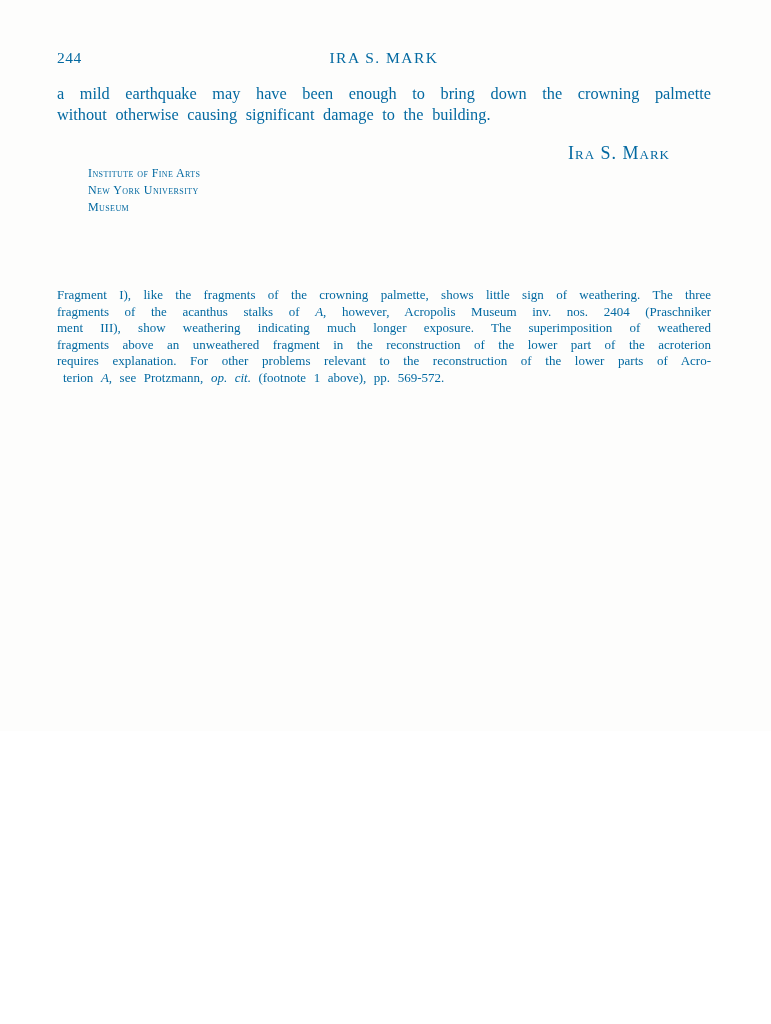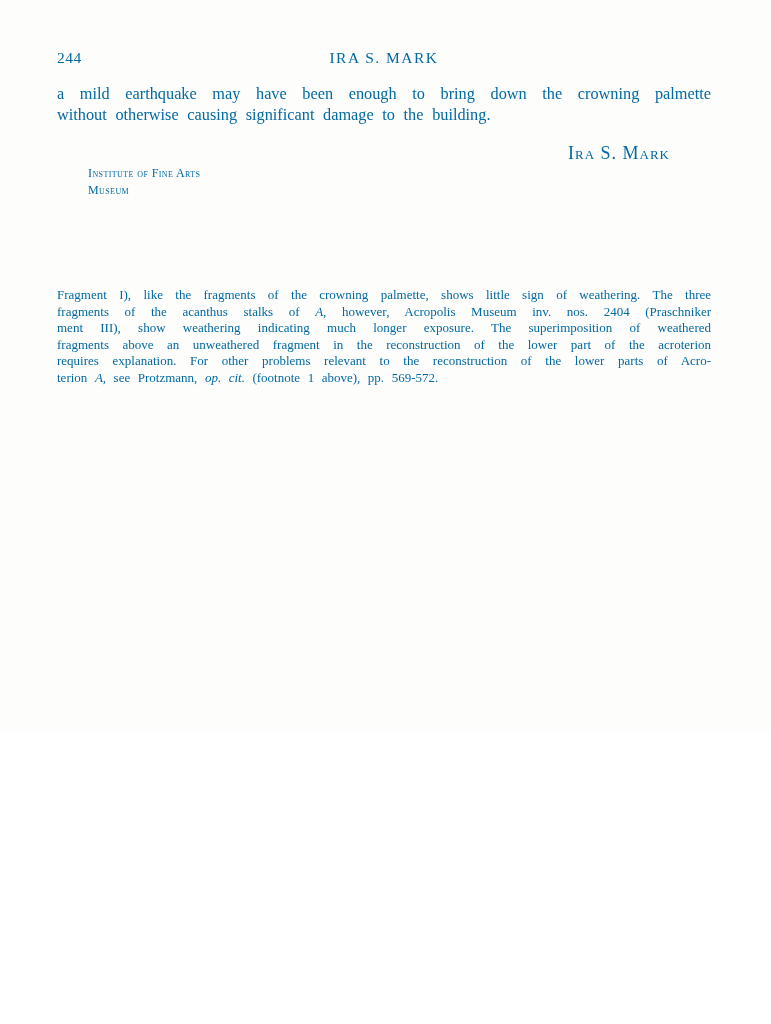--- a/index.html
+++ b/index.html
@@ -68,21 +68,21 @@
   }
   
   .footnote {
     position: absolute;
     left: 57px;
     top: 287px;
     width: 654px;
     font-size: 13px;
     line-height: 16.6px;
   }
-  .footnote .ll { word-spacing: 0.33em; }
+  .footnote .ll { word-spacing: 0.33em; margin-left: 6px; }
   .it { font-style: italic; }
 </style>
 </head>
 <body>
 
 <div class="page">
 
   <div class="header">
     <span class="pagenum">244</span>
     <div class="runhead">IRA S. MARK</div>
@@ -90,20 +90,21 @@
 
   <div class="bodytext">
     <div class="jl">a mild earthquake may have been enough to bring down the crowning palmette</div>
     <div class="ll">without otherwise causing significant damage to the building.</div>
   </div>
 
   <div class="signature">Ira S. Mark</div>
 
   <div class="affil">
     <div>Institute of Fine Arts</div>
+    <div>New York University</div>
     <div>Museum</div>
   </div>
 
   <div class="footnote">
     <div class="jl">
       <span>Fragment I), like the fragments of the crowning palmette, shows little sign of weathering. The three</span>
     </div>
     <div class="jl">
       <span>fragments of the acanthus stalks of </span><span class="it">A</span><span>, however, Acropolis Museum inv. nos. 2404 (Praschniker</span>
     </div>

